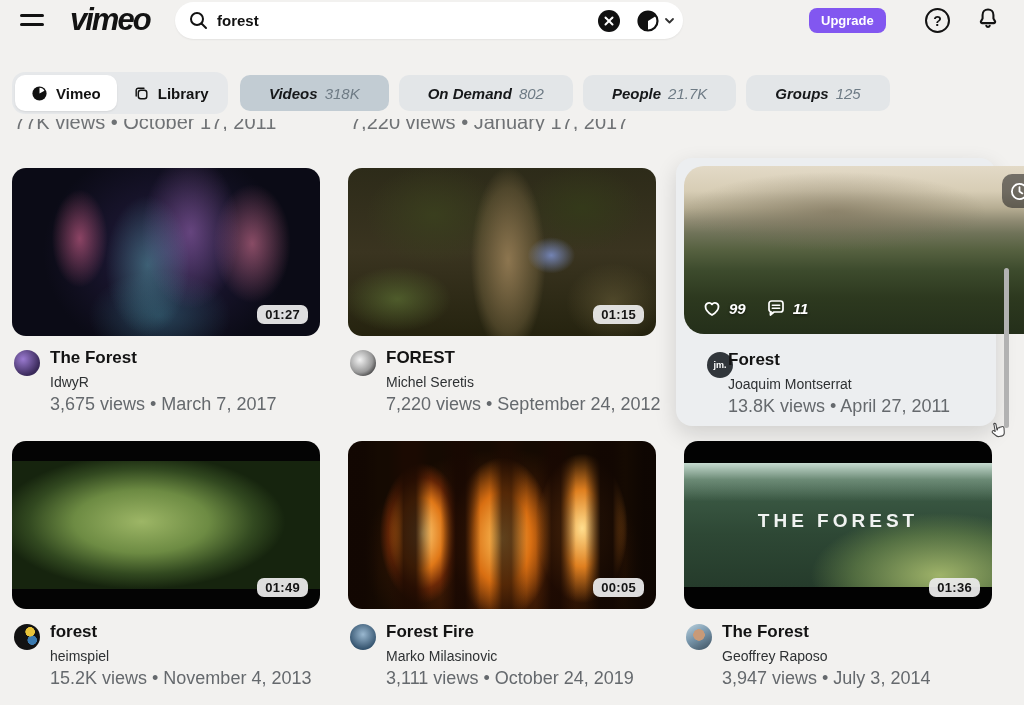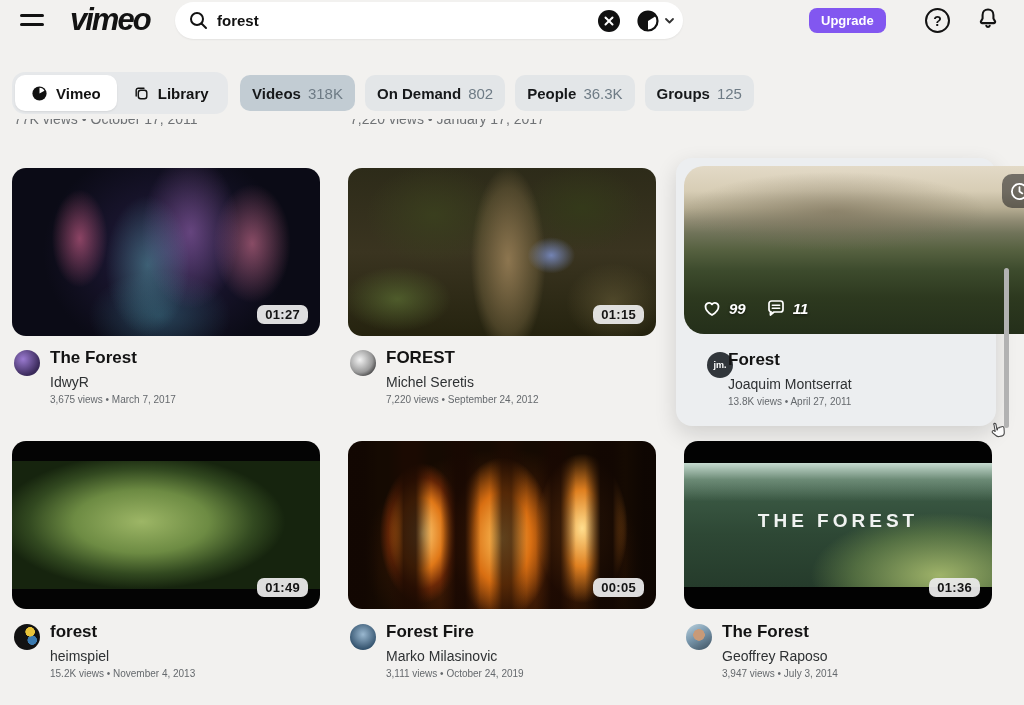--- a/index.html
+++ b/index.html
@@ -24,41 +24,41 @@
   .upgrade-btn { position:absolute; left:809px; top:8px; height:25px; padding:0 12px; background:#8257f0; color:#fff; border:none; border-radius:8px; font-size:13px; font-weight:700; font-family:"Liberation Sans", sans-serif; cursor:pointer; }
   .help-btn { position:absolute; left:925px; top:8px; width:25px; height:25px; border-radius:50%; border:2.2px solid #131313; background:none; color:#131313; font-size:14px; font-weight:700; cursor:pointer; line-height:20px; text-align:center; }
   .bell-btn { position:absolute; left:974px; top:6px; width:28px; height:28px; background:none; border:none; cursor:pointer; }
 
   
   .seg { position:absolute; left:12px; top:72px; height:42px; background:#e6e8ea; border-radius:13px; display:flex; align-items:center; padding:3px; }
   .seg-opt { height:36px; display:flex; align-items:center; gap:8px; padding:0 16px; border-radius:10px; font-size:15px; font-weight:700; color:#131313; cursor:pointer; }
   .seg-opt.selected { background:#fff; box-shadow:0 1px 2px rgba(0,0,0,0.08); }
 
   .tabs { position:absolute; left:240px; top:75px; display:flex; gap:10px; }
-  .tab { height:36px; padding:0 12px; border-radius:10px; background:#e3e6e8; display:flex; align-items:center; gap:7px; font-size:15px; cursor:pointer; }
+  .tab { height:36px; padding:0 29px; border-radius:10px; background:#e3e6e8; display:flex; align-items:center; gap:7px; font-size:15px; cursor:pointer;font-style:italic; }
   .tab.selected { background:#c2ccd3; }
   .tab .lbl { font-weight:700; color:#16181a; }
   .tab .count { font-weight:400; color:#6e7b85; }
 
   
   .partial-row { position:absolute; left:0; top:119px; width:1024px; height:12px; overflow:hidden; }
-  .partial-row span { position:absolute; top:-8px; font-size:14px; color:#6f7275; white-space:nowrap; }
+  .partial-row span { position:absolute; top:-8px; font-size:20px; color:#6f7275; white-space:nowrap; }
   .partial-row span:nth-child(1){ left:14px; }
   .partial-row span:nth-child(2){ left:350px; }
   .partial-row span:nth-child(3){ left:686px; }
 
   
   .thumb { position:absolute; width:308px; height:168px; border-radius:14px; overflow:hidden; cursor:pointer; }
   .dur { position:absolute; right:12px; bottom:12px; background:rgba(233,233,233,0.95); color:#141414; font-size:13px; font-weight:600; padding:2px 8px; border-radius:7px; letter-spacing:0.3px; }
 
   .meta { position:absolute; width:320px; }
   .avatar { position:absolute; left:0; top:2px; width:26px; height:26px; border-radius:50%; }
   .meta .title { position:absolute; left:36px; top:0; font-size:17px; font-weight:700; color:#131313; white-space:nowrap; cursor:pointer; }
   .meta .author { position:absolute; left:36px; top:26px; font-size:14px; color:#2e3133; white-space:nowrap; cursor:pointer; }
-  .meta .views { position:absolute; left:36px; top:46px; font-size:10px; color:#65696d; white-space:nowrap; }
+  .meta .views { position:absolute; left:36px; top:46px; font-size:18px; color:#65696d; white-space:nowrap; }
 
   
   .thumb1 { background-color:#0b0b16;
     background-image:
       radial-gradient(ellipse 40px 70px at 22% 42%, rgba(205,95,135,.65), transparent 70%),
       radial-gradient(ellipse 60px 100px at 44% 58%, rgba(90,165,175,.5), transparent 70%),
       radial-gradient(ellipse 70px 110px at 58% 38%, rgba(160,105,185,.55), transparent 70%),
       radial-gradient(ellipse 55px 85px at 78% 45%, rgba(215,115,145,.6), transparent 70%),
       radial-gradient(ellipse 95px 60px at 48% 88%, rgba(60,125,145,.45), transparent 75%),
       radial-gradient(ellipse 150px 130px at 50% 50%, rgba(45,35,80,.75), transparent 82%); }
@@ -170,21 +170,21 @@
     <div class="tab selected">
       <span class="lbl">Videos</span>
       <span class="count">318K</span>
     </div>
     <div class="tab">
       <span class="lbl">On Demand</span>
       <span class="count">802</span>
     </div>
     <div class="tab">
       <span class="lbl">People</span>
-      <span class="count">36.3K</span>
+      <span class="count">21.7K</span>
     </div>
     <div class="tab">
       <span class="lbl">Groups</span>
       <span class="count">125</span>
     </div>
   </div>
 
   <div class="partial-row">
     <span>77K views • October 17, 2011</span>
     <span>7,220 views • January 17, 2017</span>

